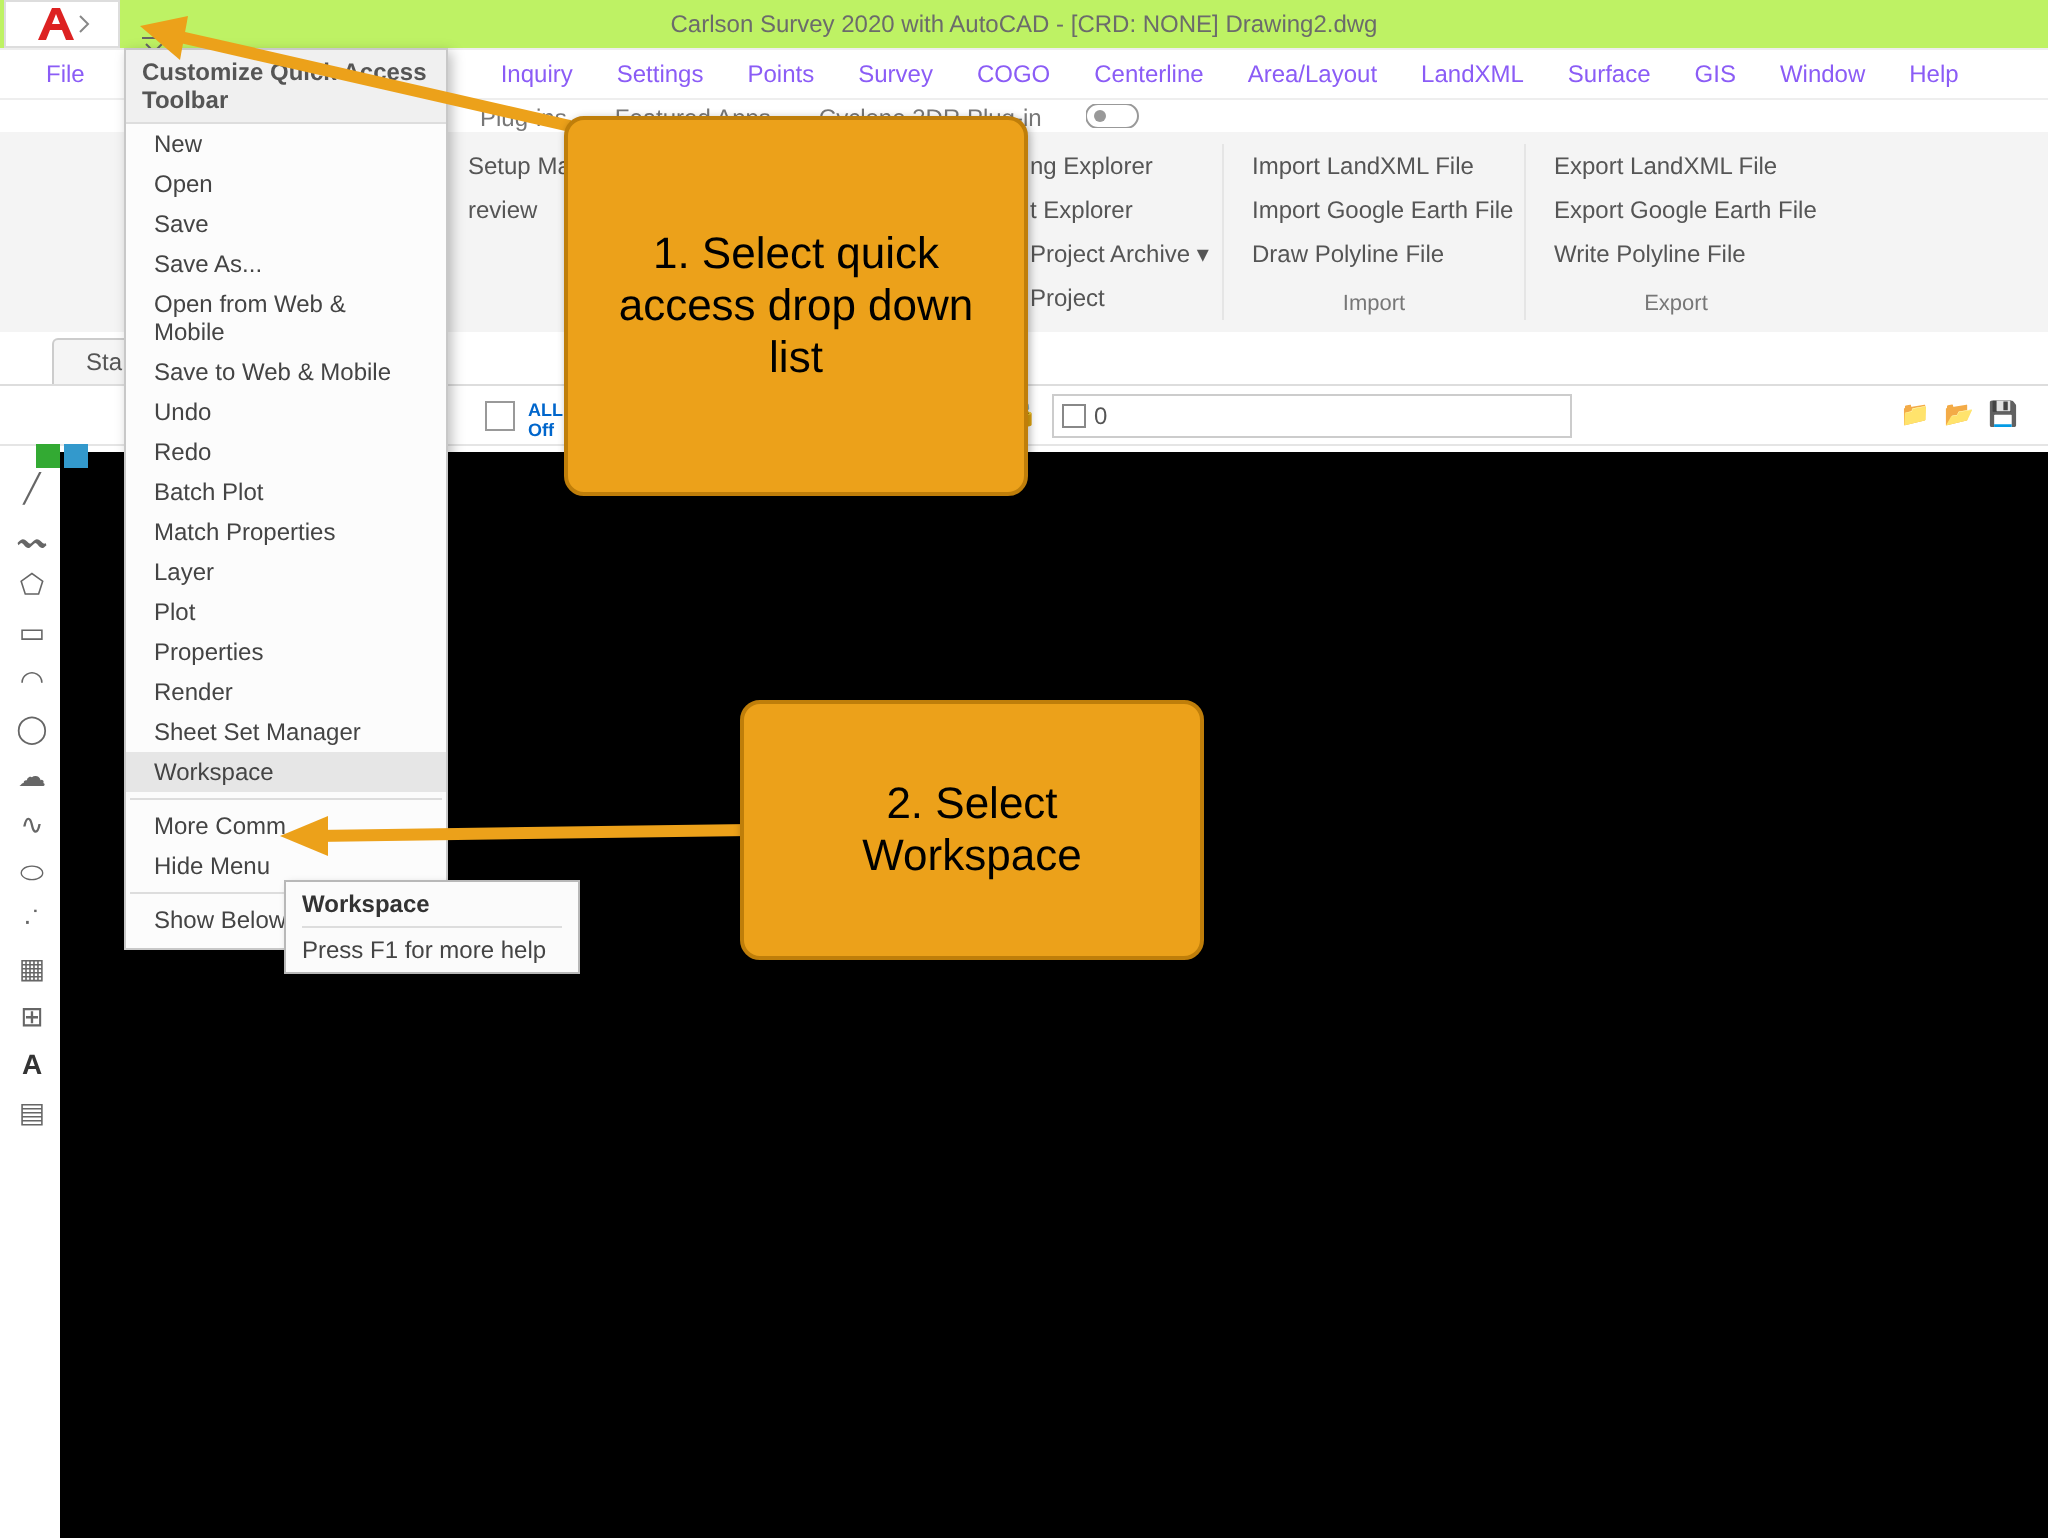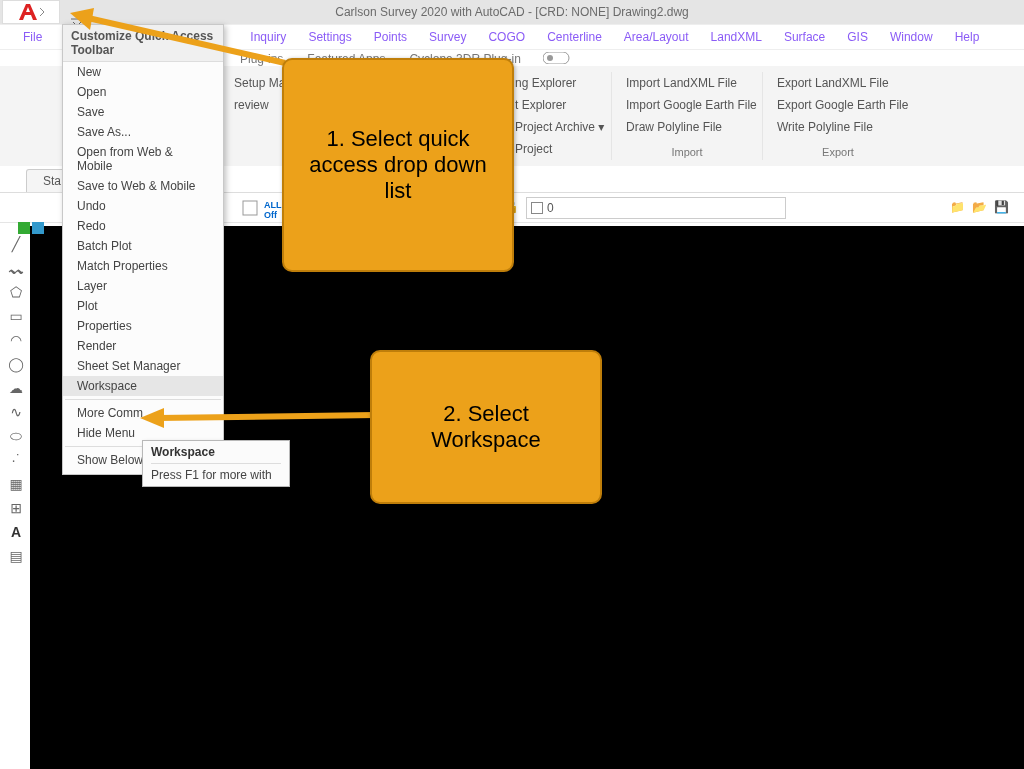--- a/index.html
+++ b/index.html
@@ -1,16 +1,16 @@
 <!DOCTYPE html>
 <html><head>
 <meta charset="utf-8">
 <style>
 html,body{margin:0;padding:0;font-family:"Segoe UI",Arial,sans-serif;font-size:12px;color:#444;background:#fff;width:1024px;height:769px;overflow:hidden;position:relative}
-.titlebar{height:24px;line-height:24px;background:#e5e5e5;text-align:center;font-size:12px;color:#6b6b6b;border-bottom:1px solid #eee;position:relative}
+.titlebar{height:24px;line-height:24px;background:#bef264;text-align:center;font-size:12px;color:#6b6b6b;border-bottom:1px solid #eee;position:relative}
 .app-btn{position:absolute;left:2px;top:0;width:56px;height:22px;background:#fff;border:1px solid #ddd;display:flex;align-items:center;justify-content:center}
 .app-btn svg{display:block}
 .qat-drop{position:absolute;left:70px;top:12px}
 .menubar{height:24px;line-height:24px;background:#fff;border-bottom:1px solid #eee;padding-left:12px;display:flex;gap:0}
 .menubar .m{padding:0 11px;color:#8b5cf6;font-size:12px}
 .ribbon{height:100px;background:#f4f4f4;border-bottom:1px solid #e0e0e0;display:flex;align-items:flex-start;padding-top:6px}
 .panel{border-right:1px solid #e5e5e5;height:88px;position:relative;padding:0 10px}
 .panel .plabel{position:absolute;bottom:2px;left:0;right:0;text-align:center;color:#777;font-size:11px}
 .panel ul{list-style:none;padding:0;margin:0}
 .panel li{height:22px;line-height:22px;color:#555;font-size:12px;padding:0 4px;white-space:nowrap}
@@ -31,21 +31,21 @@
 .qat-menu{position:absolute;left:62px;top:24px;width:160px;background:#fcfcfc;border:1px solid #c8c8c8;box-shadow:2px 2px 6px rgba(0,0,0,.25);z-index:50;padding-bottom:4px}
 .qat-menu .hdr{background:#f0f0f0;font-weight:bold;font-size:12px;color:#555;padding:4px 8px;border-bottom:1px solid #ddd}
 .qat-menu .mi{padding:3px 14px;font-size:12px;color:#444}
 .qat-menu .mi.hi{background:#e6e6e6}
 .qat-menu .sep{height:1px;background:#ddd;margin:3px 2px}
 
 .tooltip{position:absolute;left:142px;top:440px;width:130px;background:#fbfbfb;border:1px solid #b8b8b8;box-shadow:2px 2px 4px rgba(0,0,0,.25);z-index:60;padding:4px 8px}
 .tooltip .t1{font-weight:bold;font-size:12px;color:#333;padding-bottom:4px}
 .tooltip .t2{font-size:12px;color:#444;border-top:1px solid #ddd;padding-top:4px}
 
-.callout{position:absolute;background:#eca11a;border:2px solid #bf7e0a;border-radius:10px;color:#000;font-family:Arial,sans-serif;font-size:22px;font-weight:normal;text-align:center;display:flex;align-items:center;justify-content:center;padding:20px 14px;z-index:80;box-shadow:1px 1px 4px rgba(0,0,0,.3)}
+.callout{position:absolute;background:#eca11a;border:2px solid #bf7e0a;border-radius:10px;color:#000;font-family:Arial,sans-serif;font-size:22px;font-weight:normal;text-align:center;display:flex;align-items:center;justify-content:center;padding:8px 14px;z-index:80;box-shadow:1px 1px 4px rgba(0,0,0,.3)}
 .arrow{position:absolute;z-index:79}
 
 .leftnav{position:absolute;left:4px;top:68px;width:54px}
 .leftnav div{height:22px;line-height:22px;color:#555;font-size:12px;display:flex;align-items:center;gap:4px}
 .leftnav svg{flex:none}
 
 .propsbar{position:absolute;left:4px;top:194px;width:54px;height:30px}
 .propsbar .g{font-size:11px;color:#444;border:1px solid #ccc;padding:1px 4px;display:inline-block;background:#f7f7f7}
 </style>
 </head>
@@ -240,21 +240,21 @@
   <div class="mi hi">Workspace</div>
   <div class="sep"></div>
   <div class="mi">More Comm</div>
   <div class="mi">Hide Menu</div>
   <div class="sep"></div>
   <div class="mi">Show Below the Ribbon</div>
 </div>
 
 <div class="tooltip">
   <div class="t1">Workspace</div>
-  <div class="t2">Press F1 for more with</div>
+  <div class="t2">Press F1 for more help</div>
 </div>
 
 <div class="callout" style="left:282px;top:58px;width:200px;height:170px">
   <span>1. Select quick access drop down list</span>
 </div>
 <svg class="arrow" style="left:70px;top:8px" width="220" height="60">
   <line x1="215" y1="55" x2="18" y2="10" stroke="#eca11a" stroke-width="6"></line>
   <polygon points="0,5 24,0 20,22" fill="#eca11a"></polygon>
 </svg>
 

